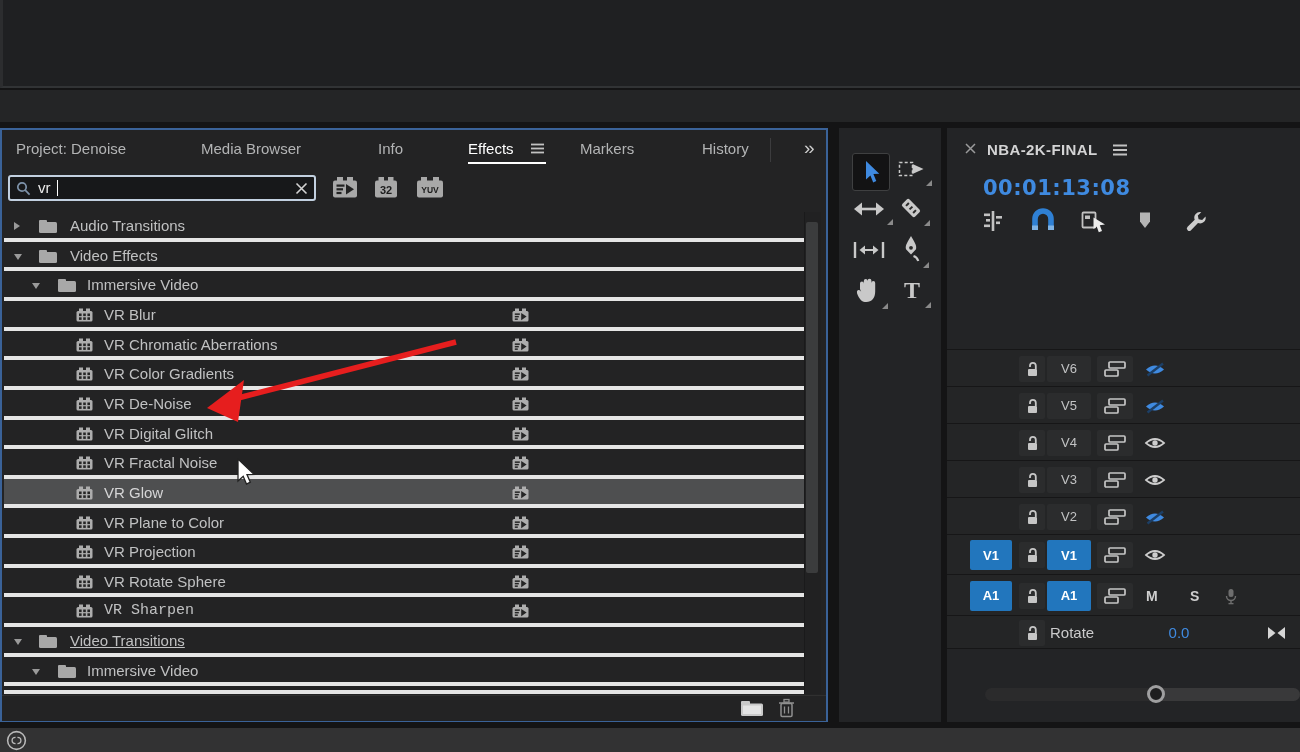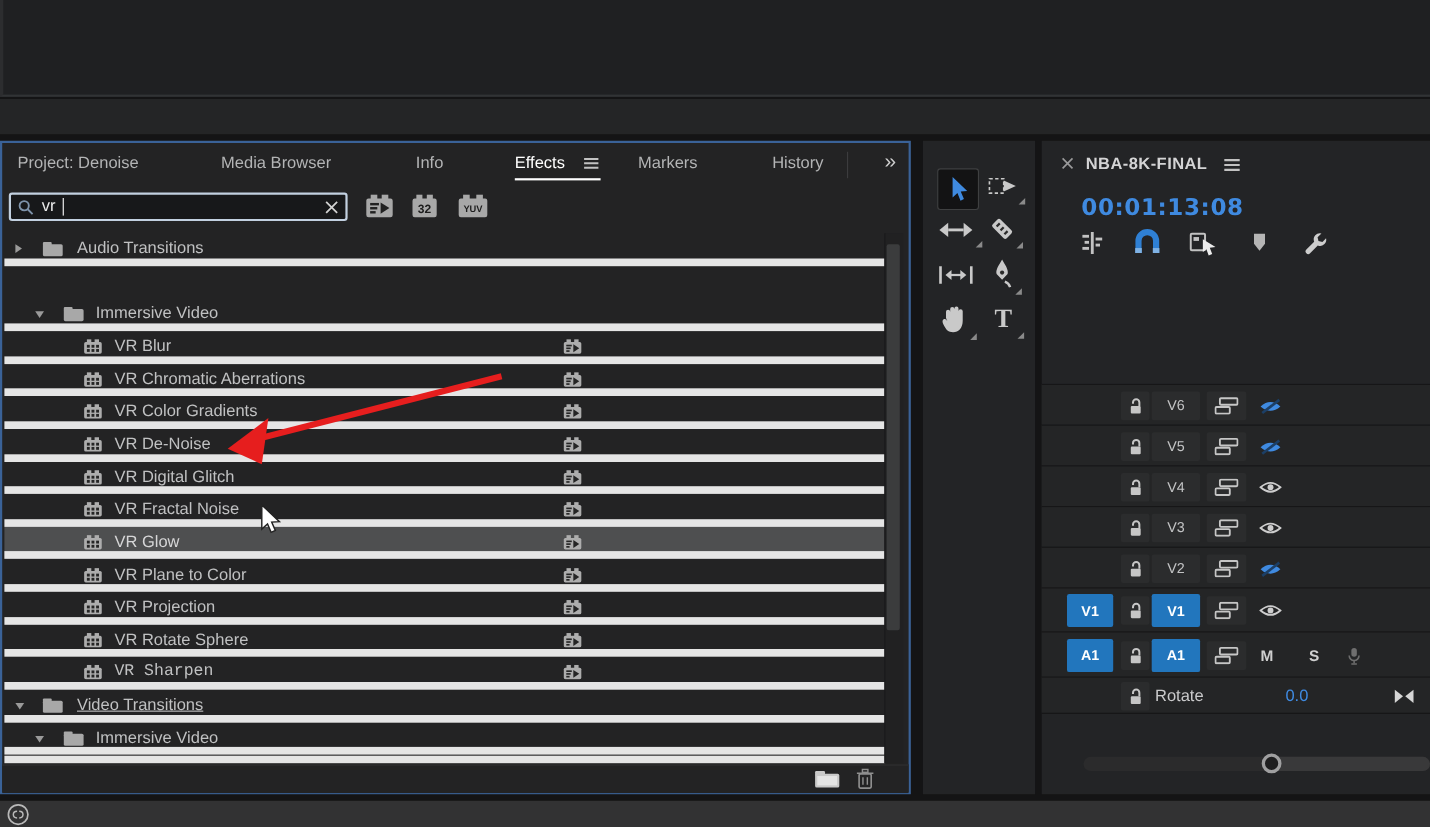--- a/index.html
+++ b/index.html
@@ -13,21 +13,21 @@
   .fx-bg{left:0;top:128px;width:828px;height:594px;background:#232324;border:2px solid #3a6298;box-sizing:border-box;}
   .tab{top:140px;font-size:15px;color:#b3b4b5;white-space:nowrap;cursor:default;}
   .tab.active{color:#ffffff;}
   .tab-underline{top:162px;height:2px;background:#ffffff;}
   .tab-sep{left:770px;top:138px;width:1px;height:24px;background:#3c3c3e;}
   .tab-ovf{left:804px;top:137px;font-size:19px;color:#cfcfcf;letter-spacing:-2px;}
   .search-box{left:8px;top:175px;width:308px;height:26px;background:#17181a;border:2px solid #c2d0e0;border-radius:3px;box-sizing:border-box;}
   .search-val{left:38px;top:179px;font-size:15px;color:#ececec;}
   .caret{left:57px;top:180px;width:1px;height:16px;background:#ffffff;}
   .icon{line-height:0;}
-  .tree-row{left:2px;width:801px;height:29.65px;position:absolute;border-bottom:7px solid #e5e5e5;box-sizing:border-box;}
+  .tree-row{left:2px;width:801px;height:29.65px;position:absolute;border-bottom:4px solid #e5e5e5;box-sizing:border-box;}
   .tree-row.sel{background:#4e4f50;}
   .tree-label{position:absolute;top:5px;font-size:15px;color:#c0c1c2;white-space:nowrap;}
   .chev-right{position:absolute;width:0;height:0;border-left:6px solid #9a9a9a;border-top:4.5px solid transparent;border-bottom:4.5px solid transparent;top:10px;}
   .chev-down{position:absolute;width:0;height:0;border-top:6px solid #9a9a9a;border-left:4.5px solid transparent;border-right:4.5px solid transparent;top:12px;}
   .fx-scroll{left:804px;top:212px;width:16px;height:482px;background:#212122;border-left:1px solid #1a1a1b;}
   .fx-thumb{left:806px;top:222px;width:12px;height:351px;background:#3b3c3d;border-radius:2px;}
   .fx-footer{left:2px;top:695px;width:824px;height:25px;border-top:1px solid #303030;background:#232324;}
   
   .tools-bg{left:839px;top:128px;width:102px;height:594px;background:#232426;}
   .tl-bg{left:947px;top:128px;width:353px;height:594px;background:#232426;}
@@ -113,20 +113,28 @@
 
 <div id="tree" class="abs" style="left:2px;top:212px;width:803px;height:482px;overflow:hidden;">
     <div class="tree-row" style="top: 0px;">
       <div class="chev-right" style="left: 10px;"></div>
       <div class="icon" style="position: absolute; left: 34px; top: 7px;"><svg width="20" height="15" viewBox="0 0 20 15">
           <rect x="1" y="1" width="8" height="4" rx="1" fill="#a8a8a8"></rect>
           <rect x="1" y="3" width="18" height="11" rx="1.5" fill="#a8a8a8"></rect>
         </svg></div>
       <span class="tree-label" style="left: 66px;">Audio Transitions</span>
     </div>
+    <div class="tree-row" style="top: 29.65px;">
+      <div class="chev-down" style="left: 10px;"></div>
+      <div class="icon" style="position: absolute; left: 34px; top: 7px;"><svg width="20" height="15" viewBox="0 0 20 15">
+          <rect x="1" y="1" width="8" height="4" rx="1" fill="#a8a8a8"></rect>
+          <rect x="1" y="3" width="18" height="11" rx="1.5" fill="#a8a8a8"></rect>
+        </svg></div>
+      <span class="tree-label" style="left: 66px;">Video Effects</span>
+    </div>
     <div class="tree-row" style="top: 59.3px;">
       <div class="chev-down" style="left: 28px;"></div>
       <div class="icon" style="position: absolute; left: 53px; top: 7px;"><svg width="20" height="15" viewBox="0 0 20 15">
           <rect x="1" y="1" width="8" height="4" rx="1" fill="#a8a8a8"></rect>
           <rect x="1" y="3" width="18" height="11" rx="1.5" fill="#a8a8a8"></rect>
         </svg></div>
       <span class="tree-label" style="left: 83px;">Immersive Video</span>
     </div>
     <div class="tree-row" style="top: 88.95px;">
       <div class="icon" style="position: absolute; left: 72px; top: 7px;"><svg width="17" height="14" viewBox="0 0 17 14">
@@ -498,21 +506,21 @@
           <text x="12" y="20.5" font-family="Liberation Serif,serif" font-size="24" font-weight="bold" fill="#c9c9c9" text-anchor="middle">T</text>
         </svg></span>
     </div>
     <div class="flyout" style="left: 925px; top: 302px;"></div>
   </div>
 
 <div class="abs tl-bg"></div>
 <span class="abs icon tl-close"><svg width="11" height="11" viewBox="0 0 11 11">
       <path d="M1 1 L10 10 M10 1 L1 10" stroke="#9a9a9b" stroke-width="1.5"></path>
     </svg></span>
-<span class="abs tl-title">NBA-8K-FINAL</span>
+<span class="abs tl-title">NBA-2K-FINAL</span>
 <span class="abs icon tl-menu"><svg width="16" height="12" viewBox="0 0 16 12">
       <line x1="1" y1="1.5" x2="15" y2="1.5" stroke="#c2c2c2" stroke-width="2"></line>
       <line x1="1" y1="6" x2="15" y2="6" stroke="#c2c2c2" stroke-width="2"></line>
       <line x1="1" y1="10.5" x2="15" y2="10.5" stroke="#c2c2c2" stroke-width="2"></line>
     </svg></span>
 <div class="abs tl-tc">00:01:13:08</div>
 <div id="tl-toolbar">
     <div class="abs icon" style="left: 982px; top: 210px;"><svg width="22" height="22" viewBox="0 0 22 22">
         <line x1="11" y1="1" x2="11" y2="21" stroke="#c2c2c2" stroke-width="2.6"></line>
         <rect x="2" y="3.5" width="6" height="2.6" fill="#c2c2c2"></rect>

